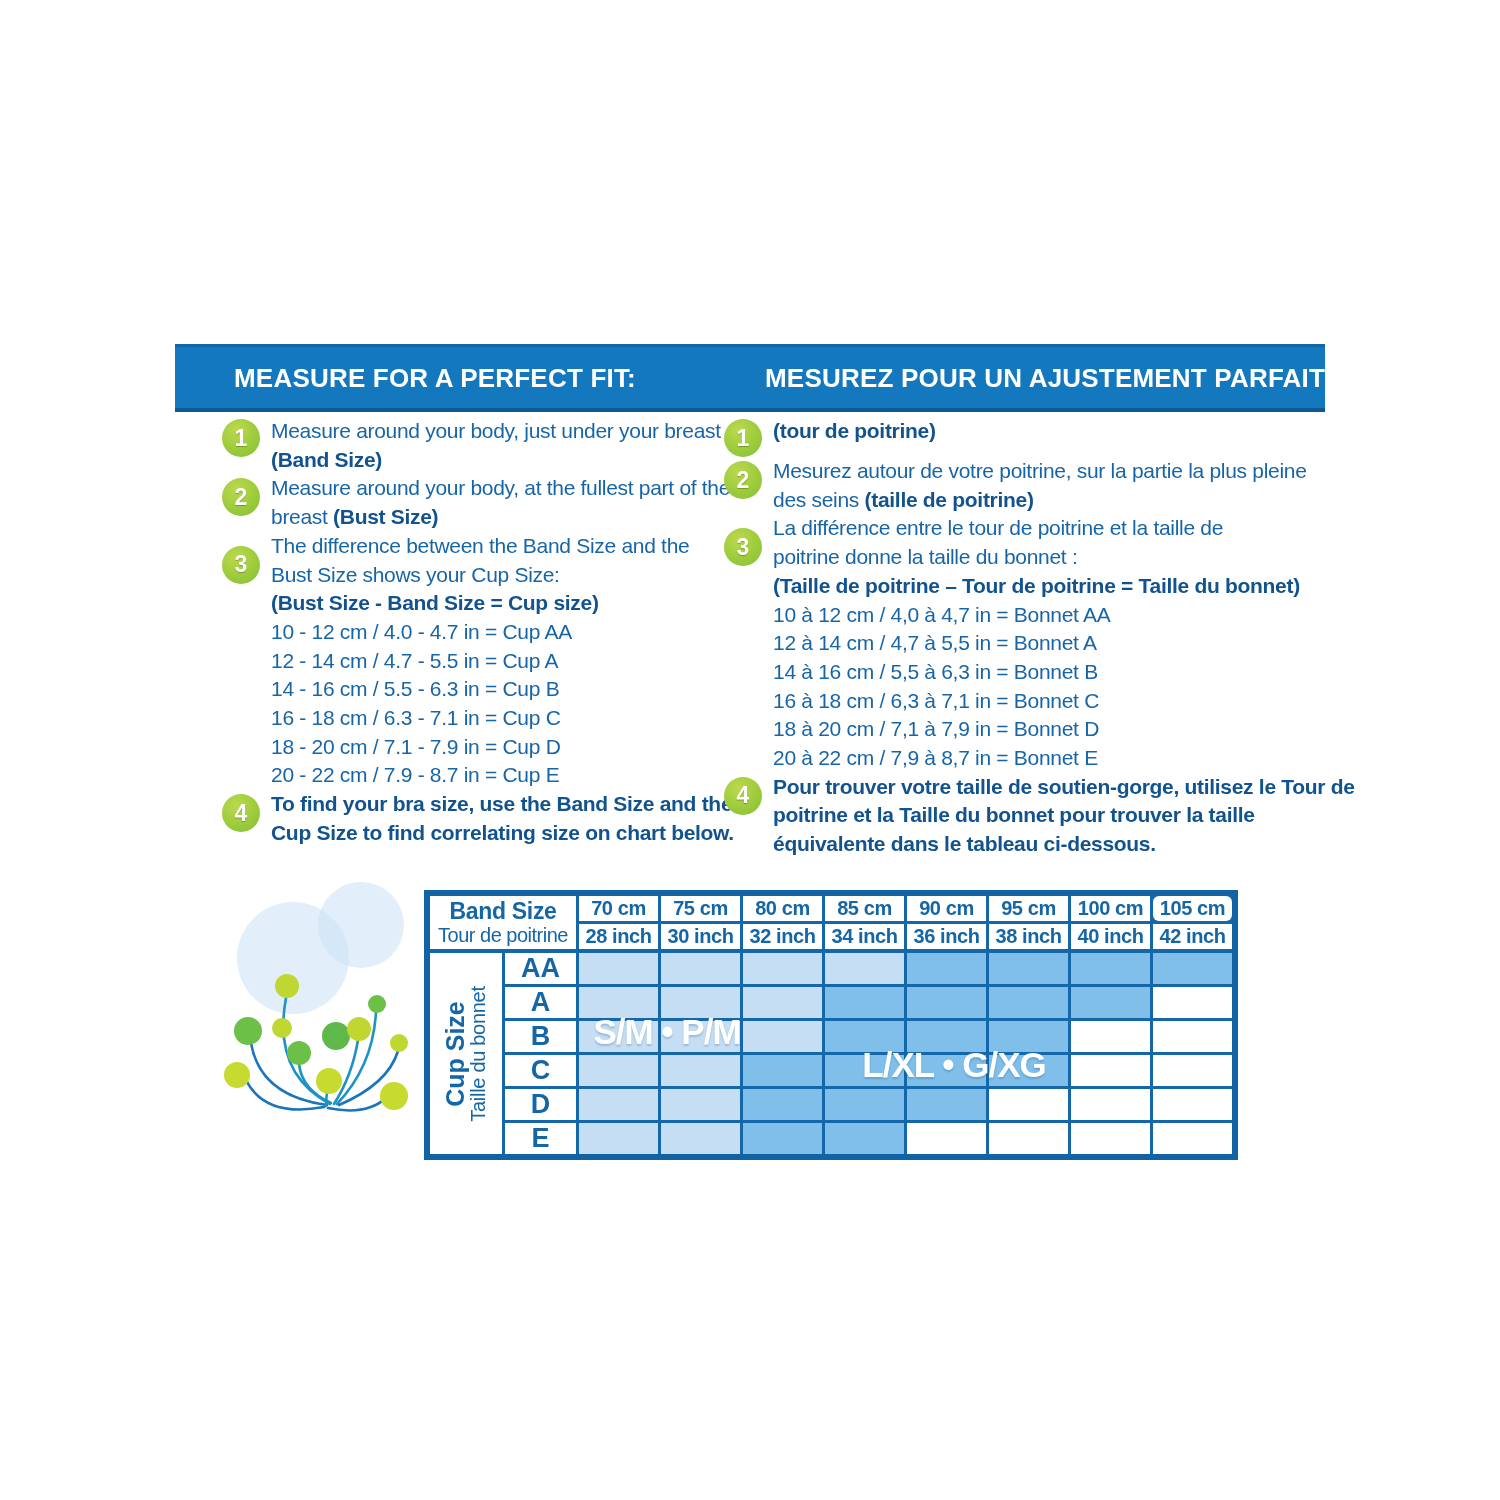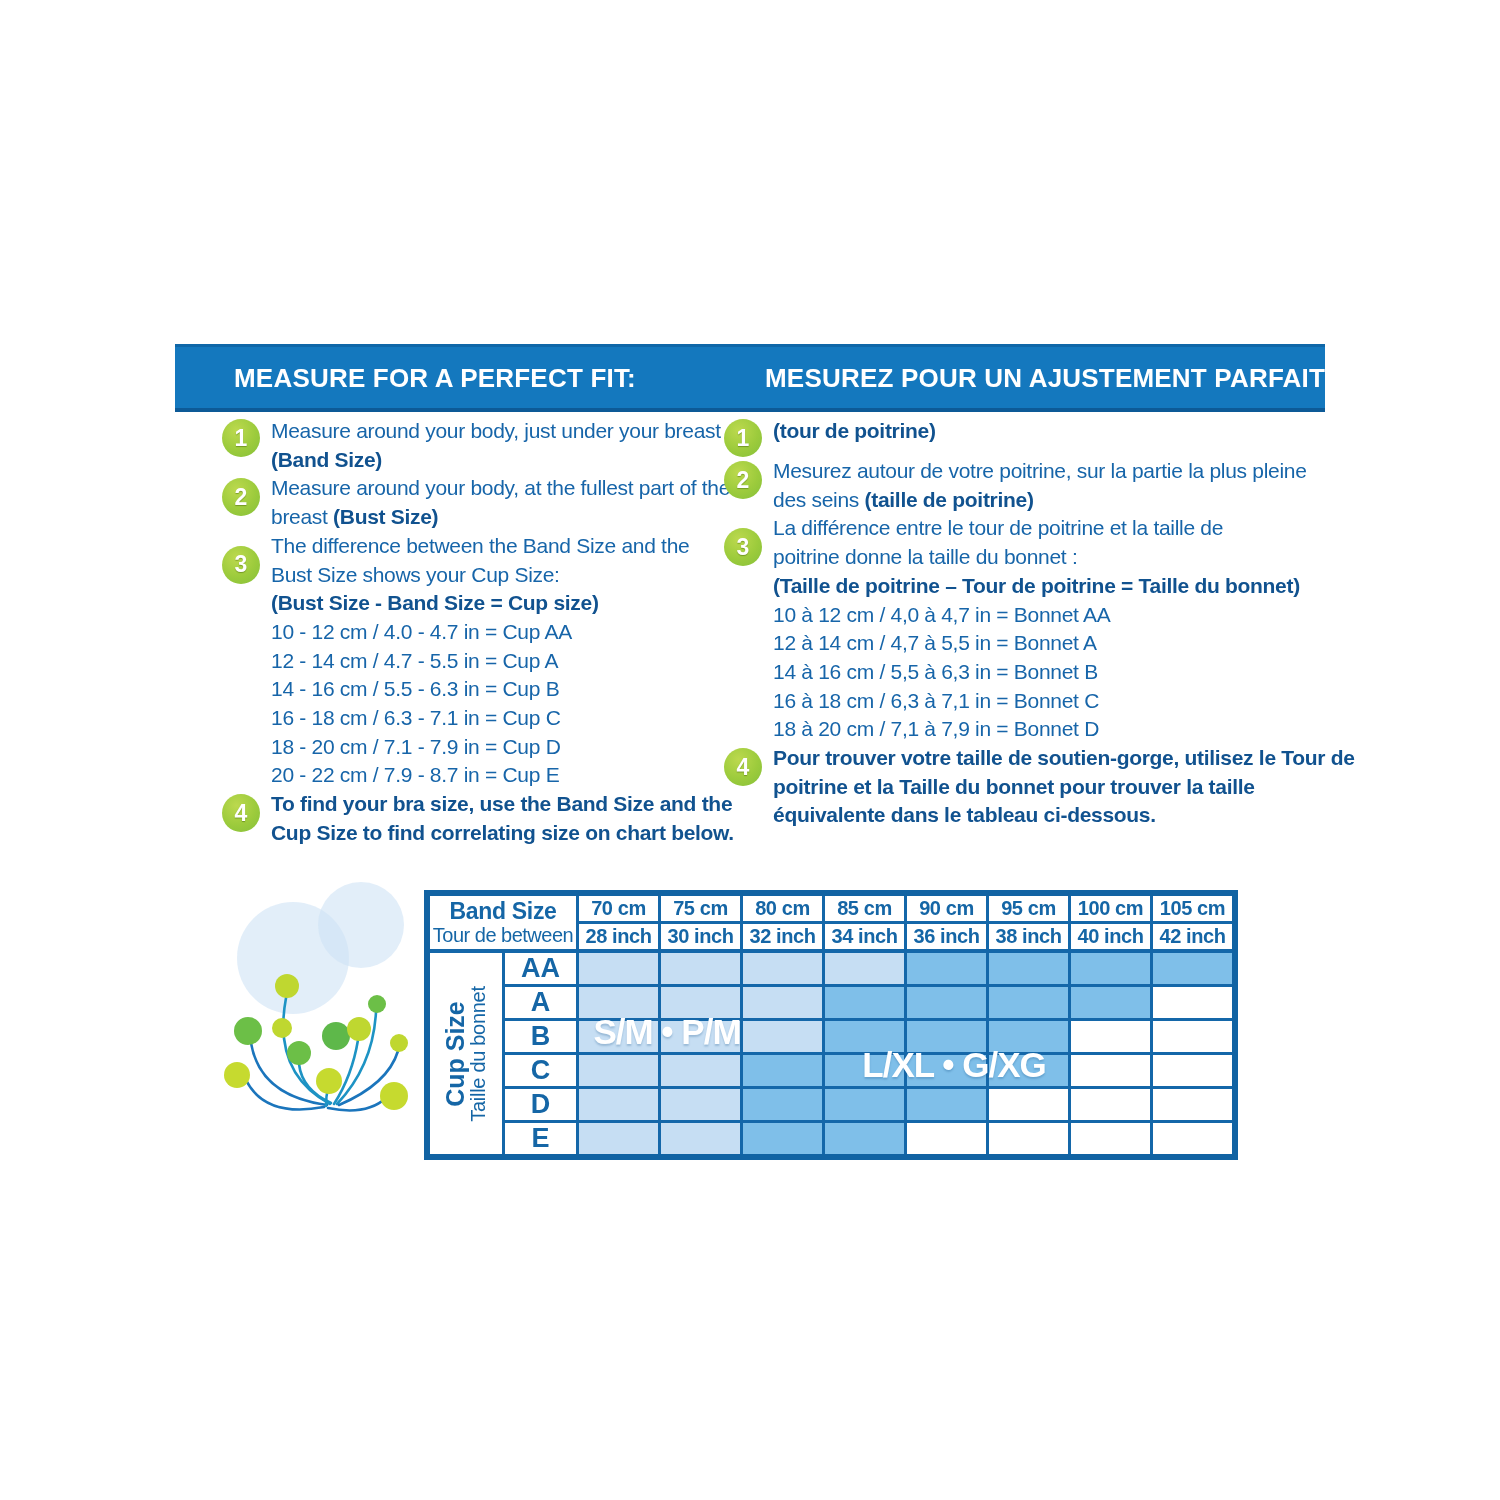--- a/index.html
+++ b/index.html
@@ -118,20 +118,21 @@
         <div class="num" style="margin-top: 14px;">3</div>
         <div class="lines">
           <div class="line"><span>La différence entre le tour de poitrine et la taille de</span></div>
           <div class="line"><span>poitrine donne la taille du bonnet :</span></div>
           <div class="line"><span class="b">(Taille de poitrine – Tour de poitrine = Taille du bonnet)</span></div>
           <div class="line"><span>10 à 12 cm / 4,0 à 4,7 in = Bonnet AA</span></div>
           <div class="line"><span>12 à 14 cm / 4,7 à 5,5 in = Bonnet A</span></div>
           <div class="line"><span>14 à 16 cm / 5,5 à 6,3 in = Bonnet B</span></div>
           <div class="line"><span>16 à 18 cm / 6,3 à 7,1 in = Bonnet C</span></div>
           <div class="line"><span>18 à 20 cm / 7,1 à 7,9 in = Bonnet D</span></div>
+          <div class="line"><span>20 à 22 cm / 7,9 à 8,7 in = Bonnet E</span></div>
         </div>
       </div>
       <div class="step">
         <div class="num" style="margin-top: 4px;">4</div>
         <div class="lines">
           <div class="line"><span class="b">Pour trouver votre taille de soutien-gorge, utilisez le Tour de</span></div>
           <div class="line"><span class="b">poitrine et la Taille du bonnet pour trouver la taille</span></div>
           <div class="line"><span class="b">équivalente dans le tableau ci-dessous.</span></div>
         </div>
       </div>
@@ -163,30 +164,30 @@
       <circle cx="57" cy="207" r="13" fill="#C6DA2F"></circle>
       <circle cx="149" cy="213" r="13" fill="#C6DA2F"></circle>
       <circle cx="214" cy="228" r="14" fill="#C6DA2F"></circle>
     </g>
   </svg>
 
   <div class="chart">
     <div class="thead" id="thead">
       <div class="cell band-label">
         <div class="t1">Band Size</div>
-        <div class="t2">Tour de between</div>
+        <div class="t2">Tour de poitrine</div>
       </div>
     <div class="cell hcell" style="grid-area: 1 / 2;">70 cm</div>
         <div class="cell hcell" style="grid-area: 1 / 3;">75 cm</div>
         <div class="cell hcell" style="grid-area: 1 / 4;">80 cm</div>
         <div class="cell hcell" style="grid-area: 1 / 5;">85 cm</div>
         <div class="cell hcell" style="grid-area: 1 / 6;">90 cm</div>
         <div class="cell hcell" style="grid-area: 1 / 7;">95 cm</div>
         <div class="cell hcell" style="grid-area: 1 / 8;">100 cm</div>
-        <div class="cell hcell" style="grid-area: 1 / 9;">105 cm</div>
+        <div class="cell hcell" style="grid-area: 1 / 9; border-radius: 6px;">105 cm</div>
         <div class="cell hcell" style="grid-area: 2 / 2;">28 inch</div>
         <div class="cell hcell" style="grid-area: 2 / 3;">30 inch</div>
         <div class="cell hcell" style="grid-area: 2 / 4;">32 inch</div>
         <div class="cell hcell" style="grid-area: 2 / 5;">34 inch</div>
         <div class="cell hcell" style="grid-area: 2 / 6;">36 inch</div>
         <div class="cell hcell" style="grid-area: 2 / 7;">38 inch</div>
         <div class="cell hcell" style="grid-area: 2 / 8;">40 inch</div>
         <div class="cell hcell" style="grid-area: 2 / 9;">42 inch</div>
       </div>
     <div class="sep"></div>

